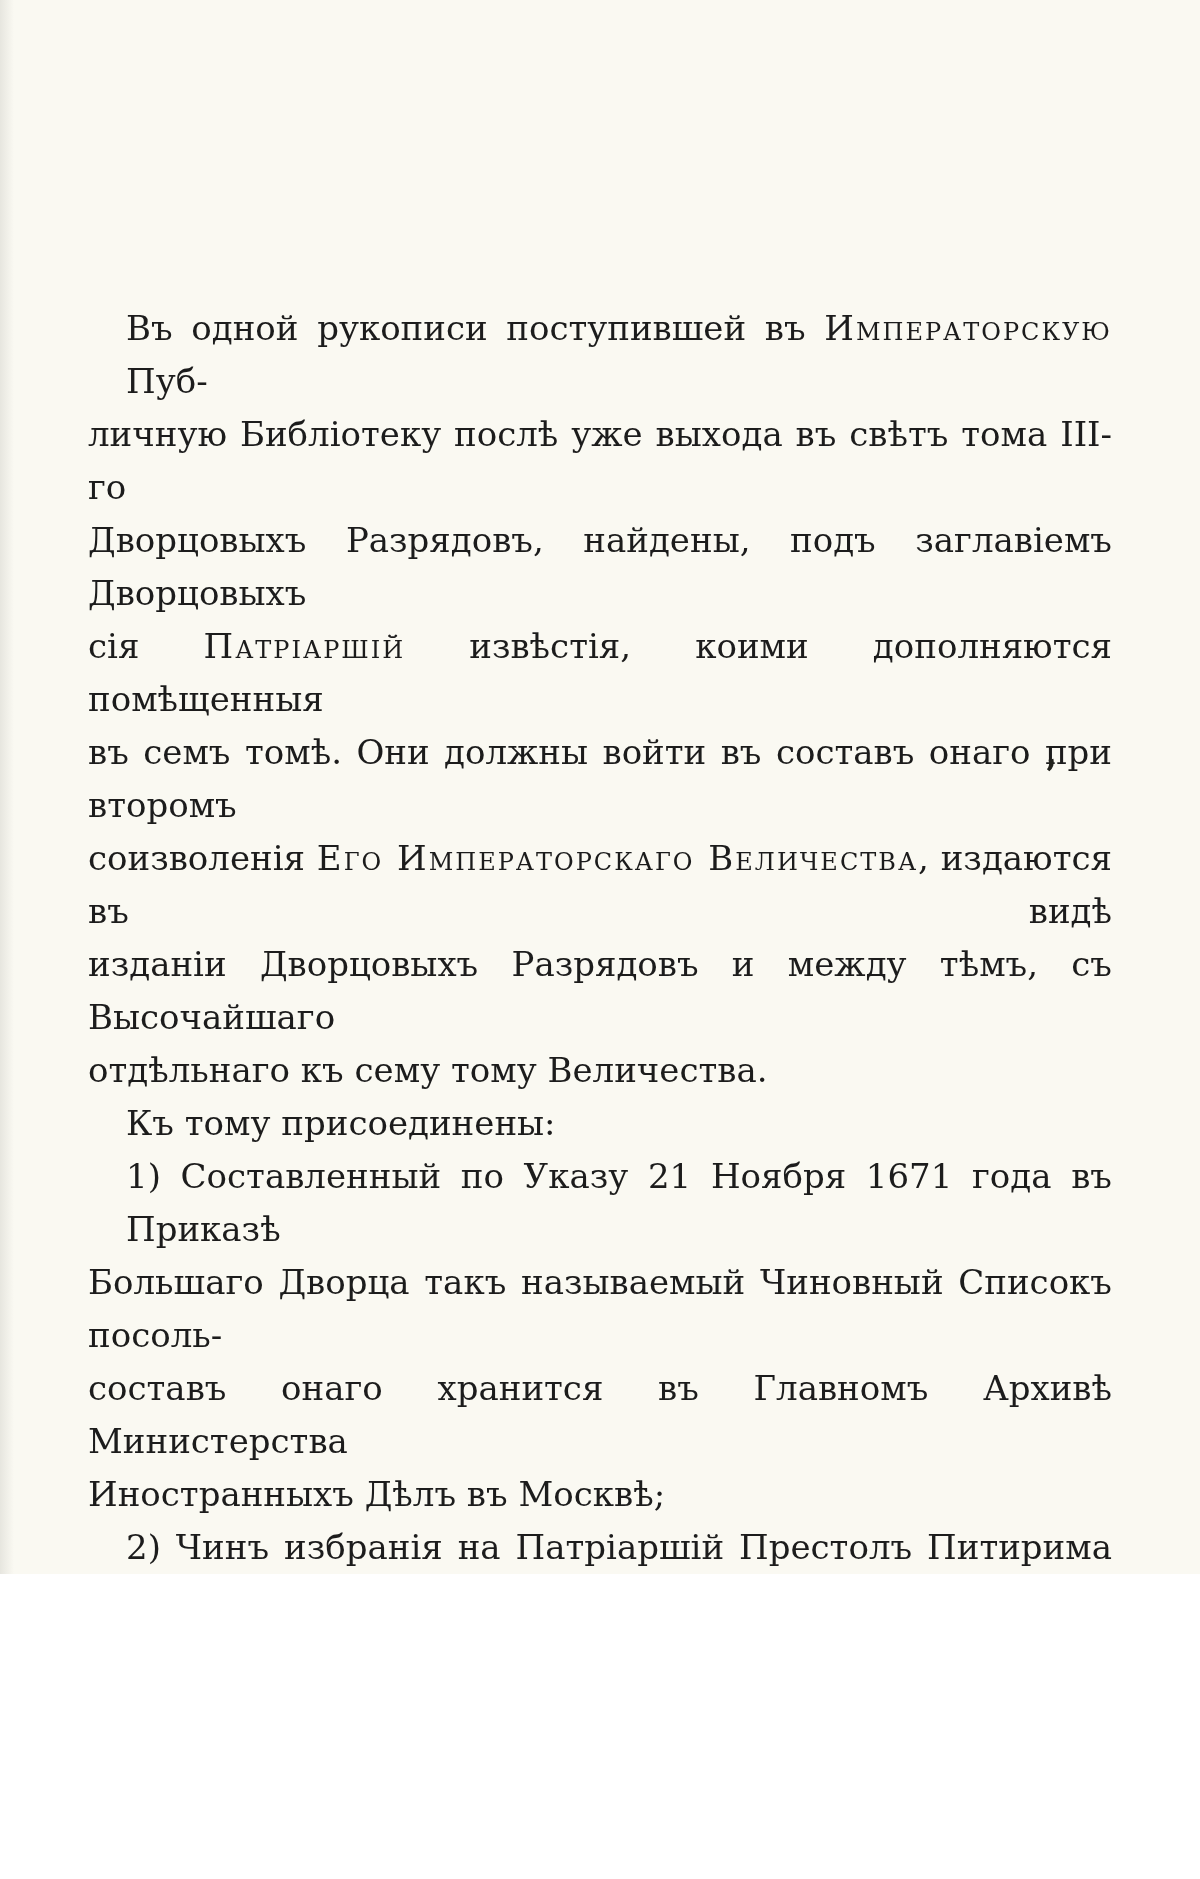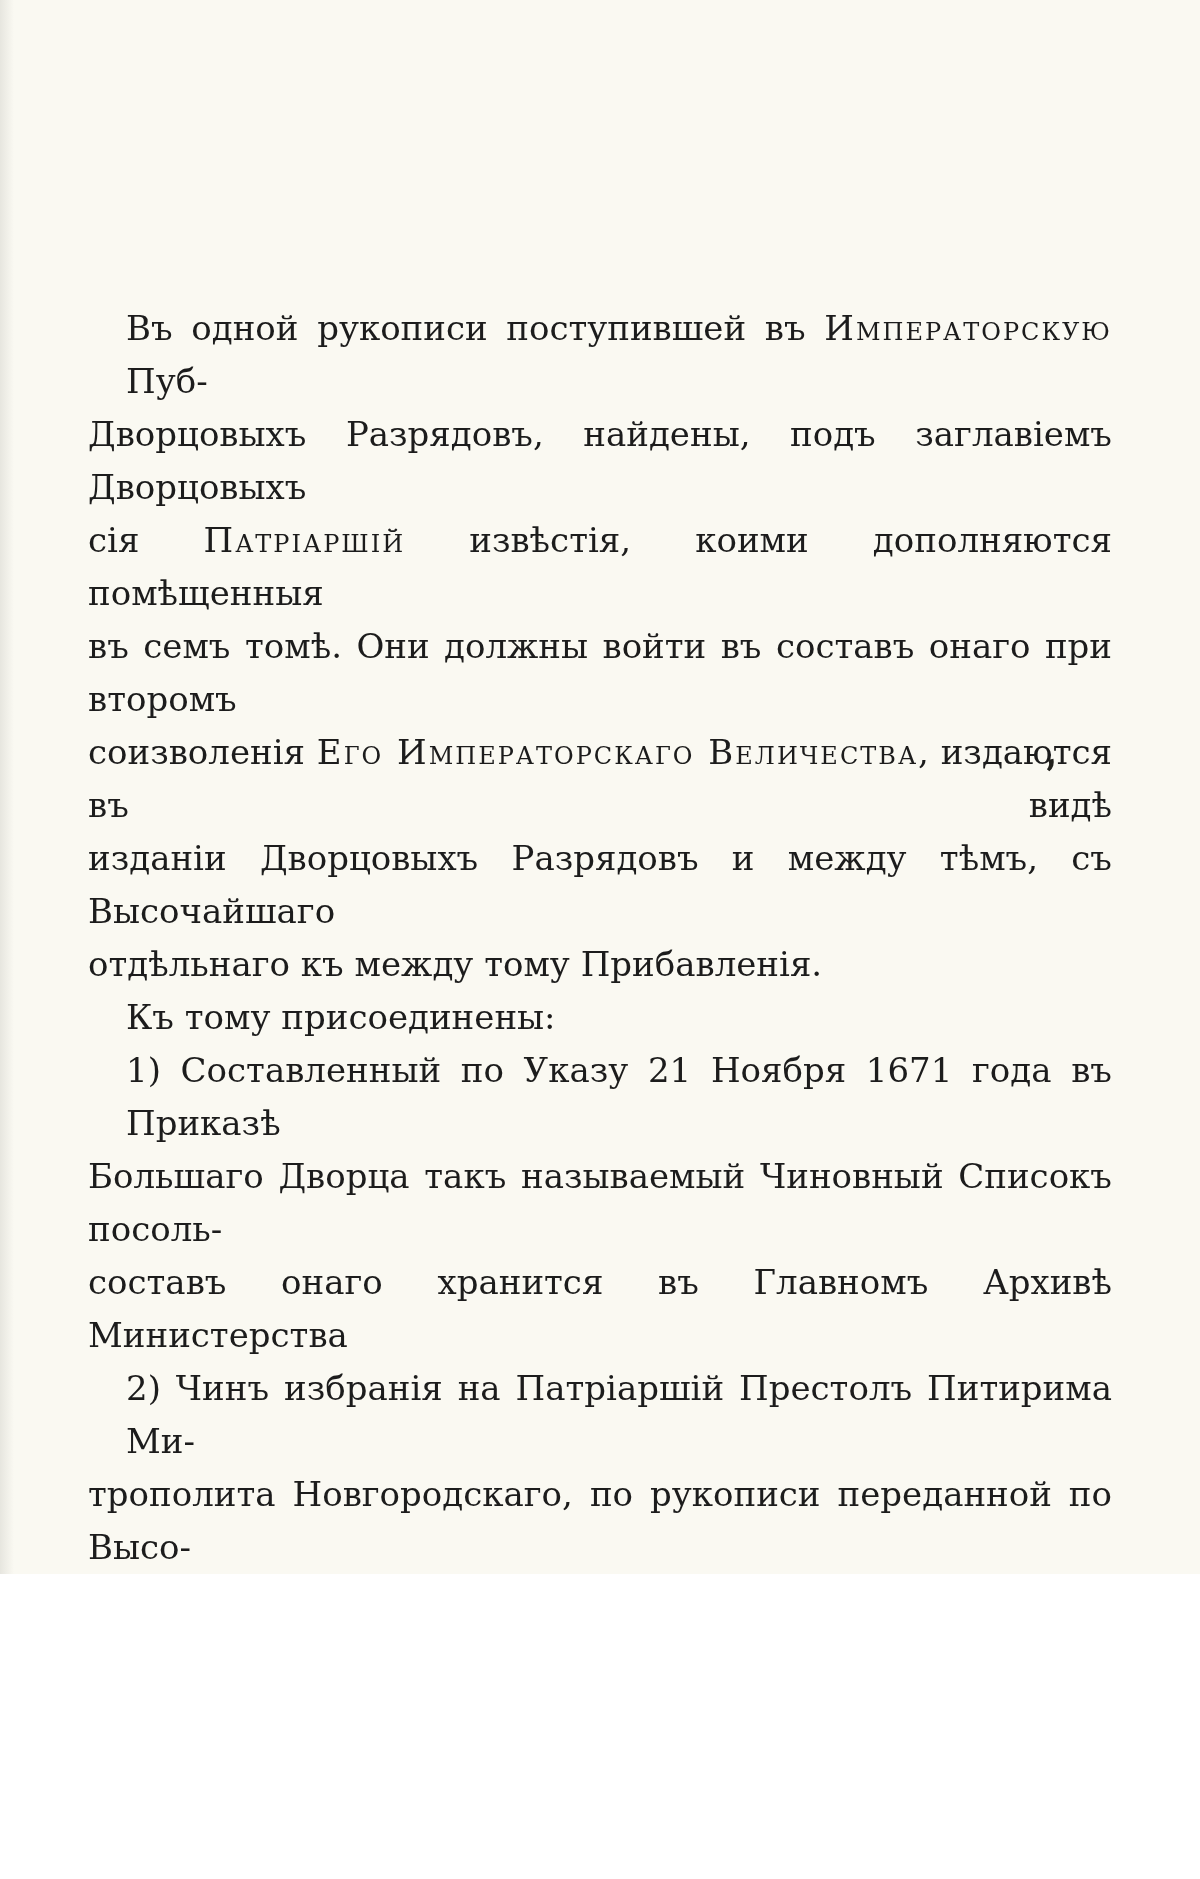--- a/index.html
+++ b/index.html
@@ -74,34 +74,36 @@
 </style>
 </head>
 <body>
 
 <div class="page">
   <div class="edge-shade"></div>
 
   <div class="text-block">
       <div class="paragraph">
         <div class="line indent"><span>Въ одной рукописи поступившей въ </span><span class="sc">Императорскую</span><span> Пуб-</span></div>
+        <div class="line"><span>личную Библіотеку послѣ уже выхода въ свѣтъ тома III-го</span></div>
         <div class="line"><span>Дворцовыхъ Разрядовъ, найдены, подъ заглавіемъ Дворцовыхъ</span></div>
         <div class="line"><span>сія </span><span class="sc">Патріаршій</span><span> извѣстія, коими дополняются помѣщенныя</span></div>
         <div class="line"><span>въ семъ томѣ. Они должны войти въ составъ онаго при второмъ</span></div>
         <div class="line"><span>соизволенія </span><span class="sc">Его Императорскаго Величества</span><span>, издаются въ видѣ</span></div>
         <div class="line"><span>изданіи Дворцовыхъ Разрядовъ и между тѣмъ, съ Высочайшаго</span></div>
-        <div class="line last"><span>отдѣльнаго къ между тому Прибавленія.</span></div>
+        <div class="line last"><span>отдѣльнаго къ сему тому Величества.</span></div>
       </div>
       <div class="paragraph">
         <div class="line last indent"><span>Къ тому присоединены:</span></div>
       </div>
       <div class="paragraph">
         <div class="line indent"><span>1) Составленный по Указу 21 Ноября 1671 года въ Приказѣ</span></div>
         <div class="line"><span>Большаго Дворца такъ называемый Чиновный Списокъ посоль-</span></div>
         <div class="line"><span>составъ онаго хранится въ Главномъ Архивѣ Министерства</span></div>
+        <div class="line last"><span>Иностранныхъ Дѣлъ въ Москвѣ;</span></div>
       </div>
       <div class="paragraph">
         <div class="line indent"><span>2) Чинъ избранія на Патріаршій Престолъ Питирима Ми-</span></div>
         <div class="line"><span>трополита Новгородскаго, по рукописи переданной по Высо-</span></div>
       </div>
     </div>
 
   <span class="ink-speck">,</span>
 
   <div class="divider"></div>

